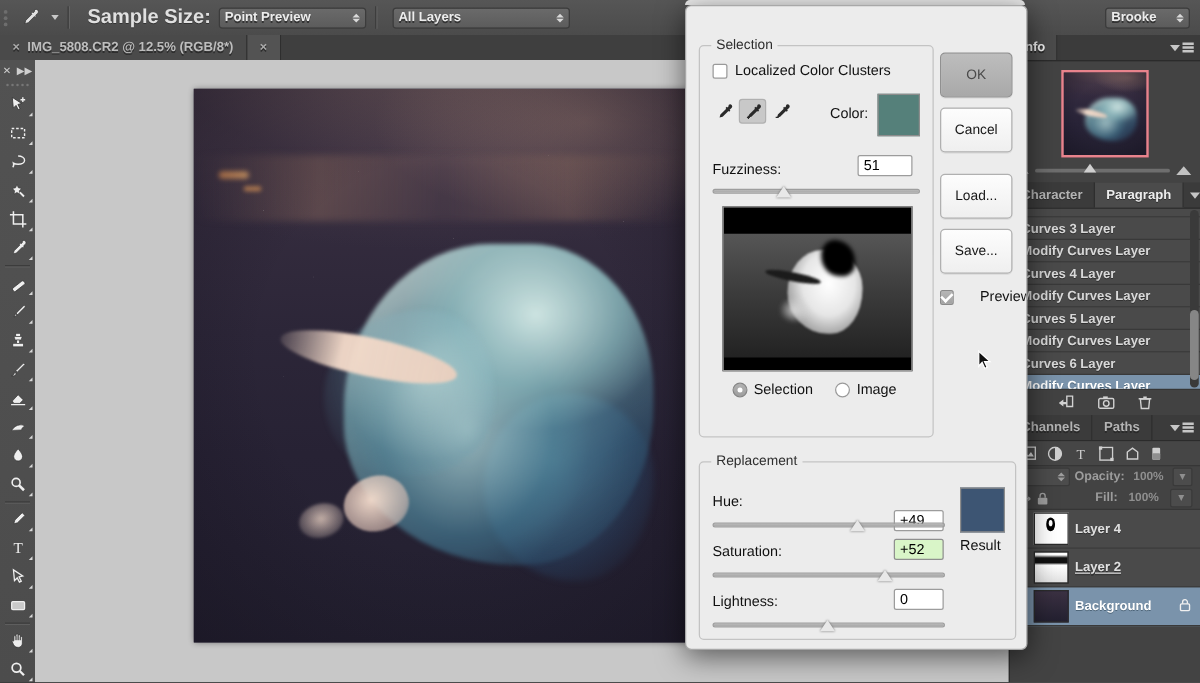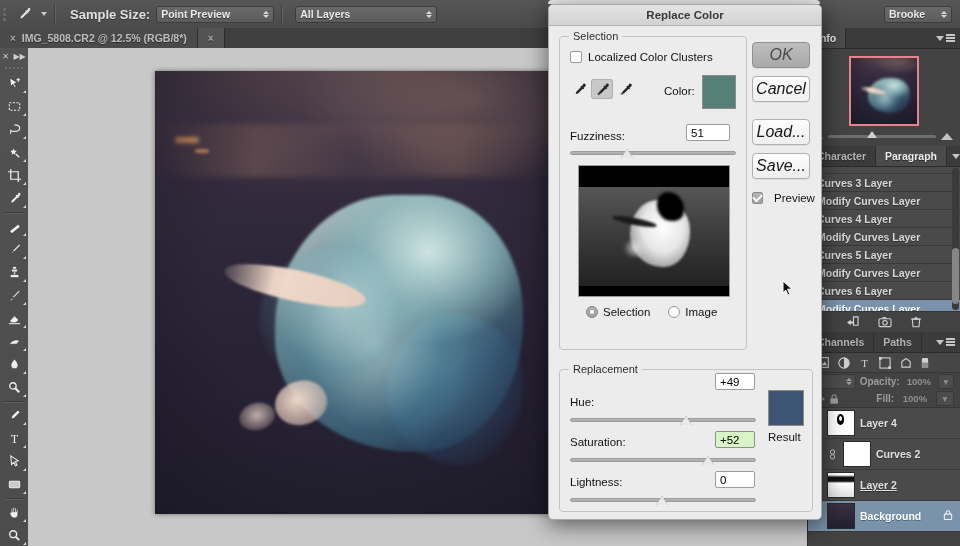--- a/index.html
+++ b/index.html
@@ -10,21 +10,21 @@
 
   
   .optbar{position:absolute;left:0;top:0;width:960px;height:28px;
           background:linear-gradient(#565656,#4b4b4b);
           border-bottom:1px solid #2e2e2e;display:flex;align-items:center;}
   .grip{width:9px;height:28px;display:flex;flex-direction:column;justify-content:center;align-items:center;gap:2px;}
   .grip i{display:block;width:3px;height:3px;background:#6e6e6e;border-radius:50%;}
   .toolicon{width:30px;height:22px;display:flex;align-items:center;justify-content:center;}
   .tiny-caret{width:0;height:0;border-left:3px solid transparent;border-right:3px solid transparent;
               border-top:4px solid #c8c8c8;margin-left:2px;}
-  .optlabel{margin:0 6px 0 8px;font-weight:bold;font-size:13px;color:#e0e0e0;
+  .optlabel{margin:0 6px 0 8px;font-weight:bold;font-size:16px;color:#e0e0e0;
             text-shadow:0 1px 0 #333;}
   .combo{height:17px;background:linear-gradient(#6a6a6a,#5c5c5c);border:1px solid #3c3c3c;
          border-radius:3px;display:flex;align-items:center;padding:0 4px;
          font-size:10.5px;font-weight:bold;color:#ececec;text-shadow:0 1px 0 #333;
          justify-content:space-between;box-sizing:border-box;}
   .combo .stepper{display:flex;flex-direction:column;gap:1px;margin-left:6px;}
   .combo .stepper b{width:0;height:0;border-left:3px solid transparent;border-right:3px solid transparent;}
   .combo .stepper b.up{border-bottom:3.5px solid #d9d9d9;}
   .combo .stepper b.dn{border-top:3.5px solid #d9d9d9;}
   .sep{width:1px;height:18px;background:#3d3d3d;margin:0 7px;box-shadow:1px 0 0 #636363;}
@@ -186,24 +186,24 @@
   .slider .trk{position:absolute;left:0;right:0;top:4px;height:4px;border-radius:3px;
                background:linear-gradient(#b9b9b9,#a8a8a8);border:1px solid #9d9d9d;box-sizing:border-box;}
   .slider .thm{position:absolute;top:2px;width:0;height:0;
                border-left:6px solid transparent;border-right:6px solid transparent;
                border-bottom:9px solid #e8e8e8;
                filter:drop-shadow(0 0 0.7px #6f6f6f);}
   .eyedrop{width:22px;height:20px;display:flex;align-items:center;justify-content:center;
            border-radius:3px;}
   .eyedrop.act{background:#c8c8c8;box-shadow:inset 0 0 0 1px #b0b0b0;}
   .swatchbox{border:1px solid #8c8c8c;}
-  .btn{height:26px;border:1px solid #b0b0b0;border-radius:4px;
+  .btn{height:36px;border:1px solid #b0b0b0;border-radius:4px;
        background:linear-gradient(#fdfdfd,#efefef);display:flex;align-items:center;
-       justify-content:center;font-size:16px;color:#171717;box-sizing:border-box;
-       box-shadow:0 1px 0 rgba(0,0,0,.06);font-style:italic;}
+       justify-content:center;font-size:11px;color:#171717;box-sizing:border-box;
+       box-shadow:0 1px 0 rgba(0,0,0,.06);}
   .btn.primary{background:linear-gradient(#bdbdbd,#a9a9a9);border-color:#909090;color:#4a4a4a;}
   .radio{width:12px;height:12px;border-radius:50%;border:1px solid #9a9a9a;background:#fff;
          display:inline-flex;align-items:center;justify-content:center;box-sizing:border-box;}
   .radio.on{background:linear-gradient(#b2b2b2,#9e9e9e);border-color:#868686;}
   .radio.on:after{content:"";width:4px;height:4px;border-radius:50%;background:#fff;}
   .maskprev{position:absolute;left:18px;top:0;width:150px;height:130px;
             background:#000;border:1px solid #9a9a9a;overflow:hidden;}
   .mk-bg{position:absolute;left:0;right:0;top:16%;bottom:8%;
      background:linear-gradient(#565656,#3d3d3d 45%,#222 100%);}
   .mk-body{position:absolute;left:34%;top:26%;width:40%;height:52%;
@@ -605,36 +605,20 @@
       </span>
       <span>Layer 4</span>
     </div>
     <div class="lyrow">
       <span class="eye">
         <svg width="9" height="9" viewBox="0 0 10 10">
             <ellipse cx="5" cy="5" rx="4.4" ry="3" fill="none" stroke="#c9c9c9" stroke-width="1"></ellipse>
             <circle cx="5" cy="5" r="1.3" fill="#c9c9c9"></circle>
           </svg>
       </span>
-      <span class="eye">
-        <svg width="9" height="11" viewBox="0 0 10 12">
-            <circle cx="5" cy="3.2" r="2.4" fill="none" stroke="#c9c9c9" stroke-width="1.1"></circle>
-            <circle cx="5" cy="8.5" r="2.4" fill="none" stroke="#c9c9c9" stroke-width="1.1"></circle>
-          </svg>
-      </span>
-      <span class="lythumb"></span>
-      <span>Curves 2</span>
-    </div>
-    <div class="lyrow">
-      <span class="eye">
-        <svg width="9" height="9" viewBox="0 0 10 10">
-            <ellipse cx="5" cy="5" rx="4.4" ry="3" fill="none" stroke="#c9c9c9" stroke-width="1"></ellipse>
-            <circle cx="5" cy="5" r="1.3" fill="#c9c9c9"></circle>
-          </svg>
-      </span>
       <span class="lythumb" style="background:linear-gradient(#fff 8%,#111 18%,#111 34%,#fff 42%,#e0e0e0 100%)"></span>
       <span style="text-decoration:underline">Layer 2</span>
     </div>
     <div class="lyrow sel">
       <span class="eye">
         <svg width="9" height="9" viewBox="0 0 10 10">
             <ellipse cx="5" cy="5" rx="4.4" ry="3" fill="none" stroke="#e8e8e8" stroke-width="1"></ellipse>
             <circle cx="5" cy="5" r="1.3" fill="#e8e8e8"></circle>
           </svg>
       </span>
@@ -646,21 +630,20 @@
         <svg width="10" height="12" viewBox="0 0 11 13">
             <rect x="1.5" y="5.5" width="8" height="6" rx="1" fill="none" stroke="#f0f0f0" stroke-width="1.2"></rect>
             <path d="M3.4 5.5V3.9a2.1 2.1 0 014.2 0v1.6" fill="none" stroke="#f0f0f0" stroke-width="1.2"></path>
           </svg>
       </span>
     </div>
   </div>
 
   <div class="dlgclip"></div>
   <div class="dialog">
-    <div class="dlg-title">Replace Color</div>
 
     <div class="grp" style="left:10px;top:31px;width:186px;height:312px">
       <span class="grp-lbl">Selection</span>
 
       <div style="position:absolute;left:10px;top:14px;display:flex;align-items:center;gap:6px">
         <span class="chkbox"></span>
         <span class="dlabel">Localized Color Clusters</span>
       </div>
 
       <div style="position:absolute;left:8px;top:42px;display:flex;gap:1px">
@@ -711,31 +694,31 @@
           <span class="dlabel">Image</span>
         </span>
       </div>
     </div>
 
     <div style="position:absolute;left:203px;top:37px;width:58px">
       <div class="btn primary">OK</div>
       <div class="btn" style="margin-top:8px">Cancel</div>
       <div class="btn" style="margin-top:17px">Load...</div>
       <div class="btn" style="margin-top:8px">Save...</div>
-      <div style="margin-top:13px;display:flex;align-items:center;gap:11px">
+      <div style="margin-top:13px;display:flex;align-items:center;gap:21px">
         <span class="chkbox on"></span>
         <span class="dlabel">Preview</span>
       </div>
     </div>
 
     <div class="grp" style="left:10px;top:364px;width:252px;height:141px">
       <span class="grp-lbl">Replacement</span>
 
       <span class="dlabel" style="position:absolute;left:10px;top:26px">Hue:</span>
-      <span class="numfield" style="position:absolute;left:155px;top:3px;width:40px">+49</span>
+      <span class="numfield" style="position:absolute;left:155px;top:38px;width:40px">+49</span>
       <div class="slider" style="position:absolute;left:10px;top:44px;width:186px">
         <span class="trk"></span>
           <span class="thm" style="left:59%"></span>
       </div>
 
       <span class="dlabel" style="position:absolute;left:10px;top:66px">Saturation:</span>
       <span class="numfield hl" style="position:absolute;left:155px;top:61px;width:40px">+52</span>
       <div class="slider" style="position:absolute;left:10px;top:84px;width:186px">
         <span class="trk"></span>
           <span class="thm" style="left:71%"></span>

